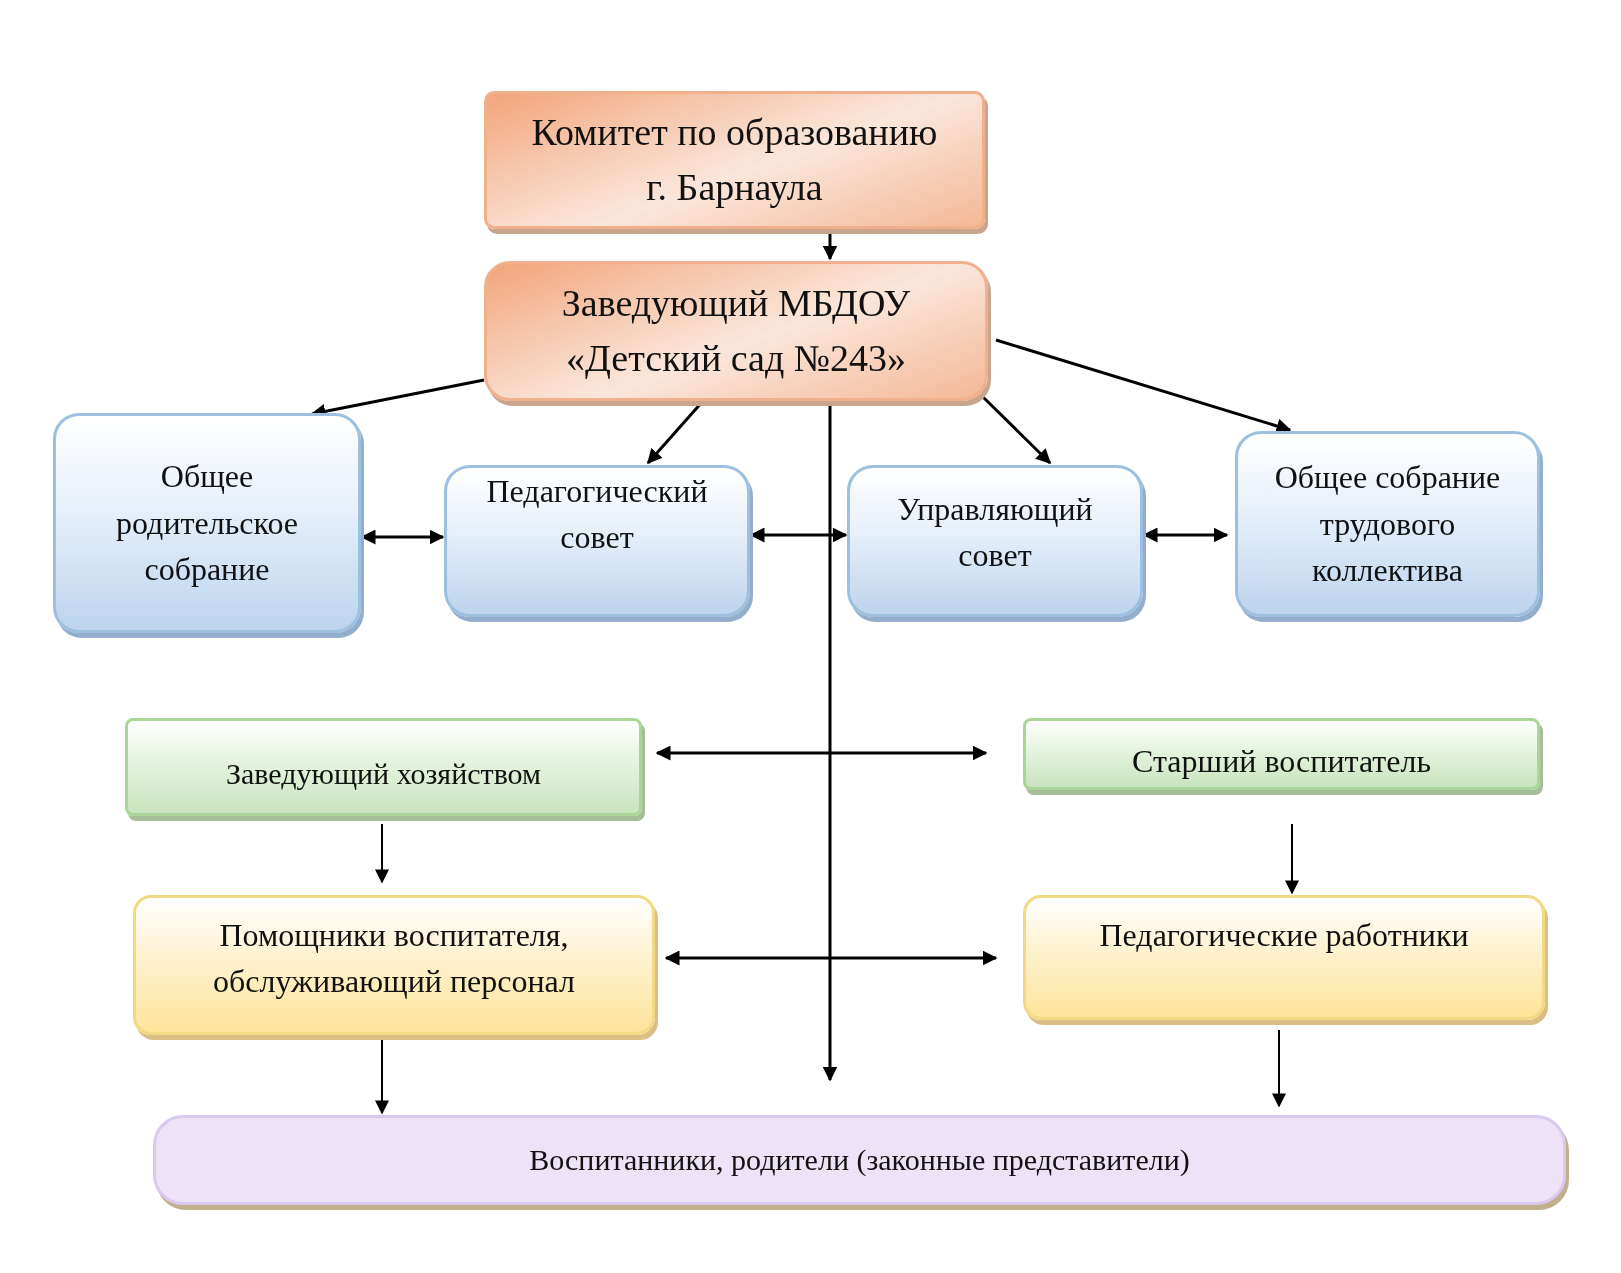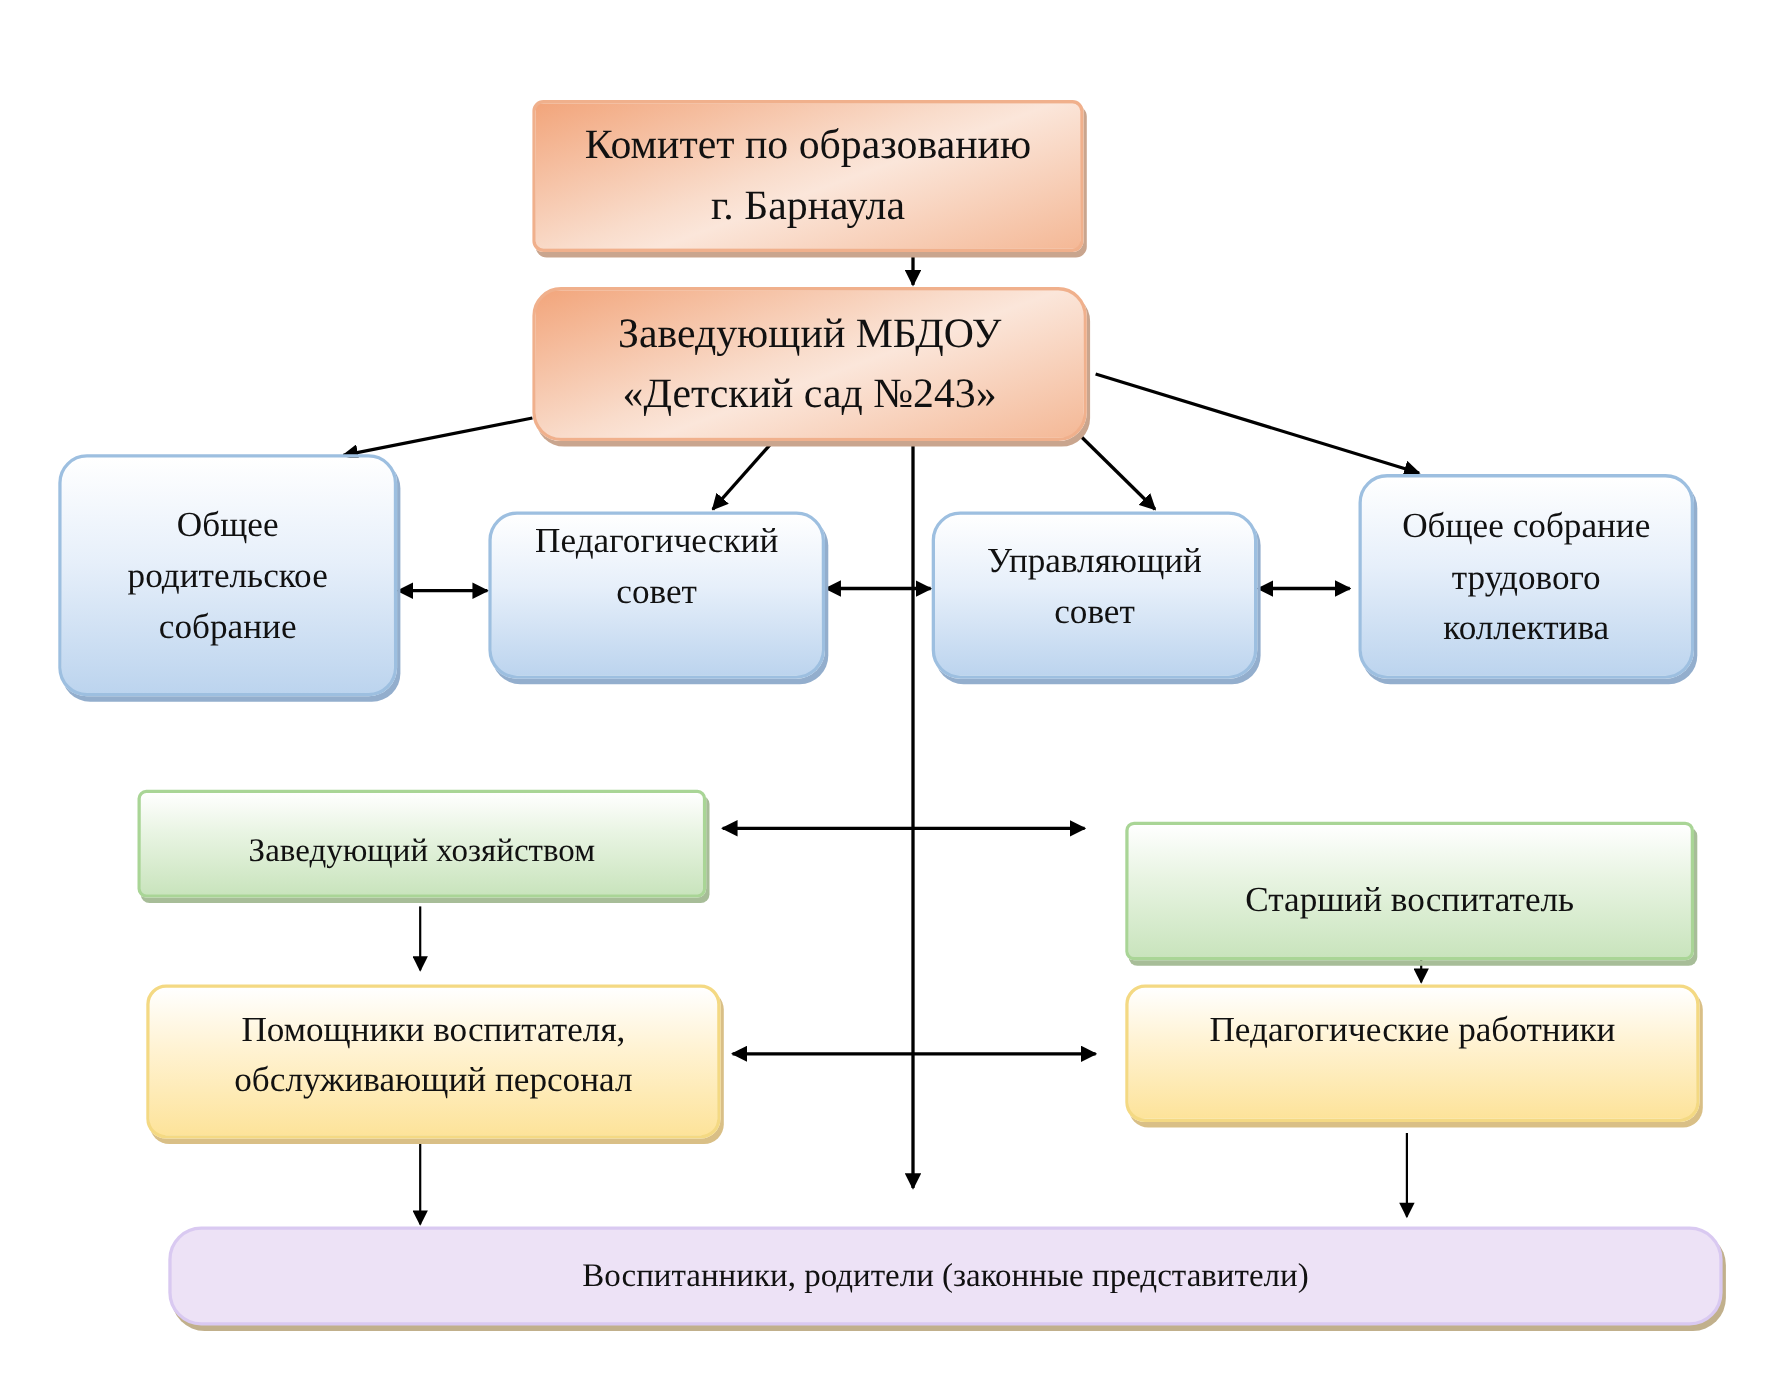--- a/index.html
+++ b/index.html
@@ -94,21 +94,21 @@
 <div class="box blue" style="left:1235px; top:431px; width:305px; height:186px;">
   <span>Общее собрание
 трудового
 коллектива</span>
 </div>
 
 <div class="box green" style="left:125px; top:718px; width:517px; height:98px;">
   <span>Заведующий хозяйством</span>
 </div>
 
-<div class="box green" style="left:1023px; top:747px; width:517px; height:126px;">
+<div class="box green" style="left:1023px; top:718px; width:517px; height:72px;">
   <span style="font-size:32px;">Старший воспитатель</span>
 </div>
 
 <div class="box yellow" style="left:133px; top:895px; width:522px; height:140px;">
   <span>Помощники воспитателя,
 обслуживающий персонал</span>
 </div>
 
 <div class="box yellow" style="left:1023px; top:895px; width:522px; height:125px;">
   <span>Педагогические работники</span>

